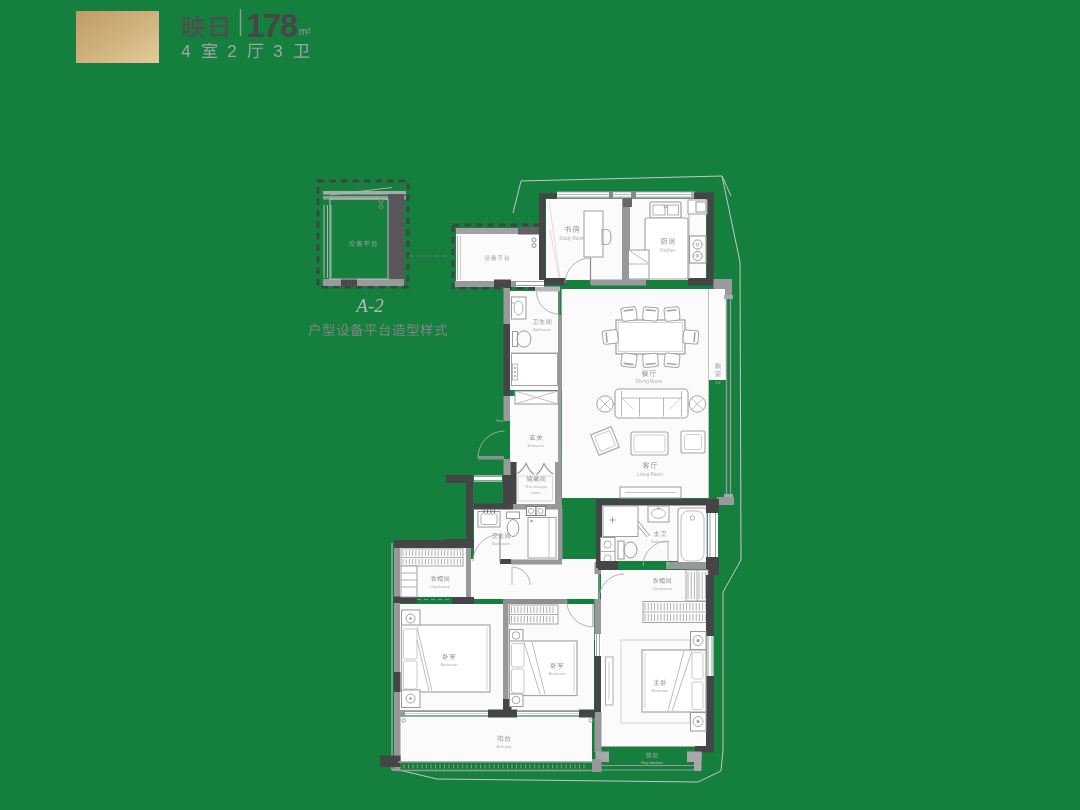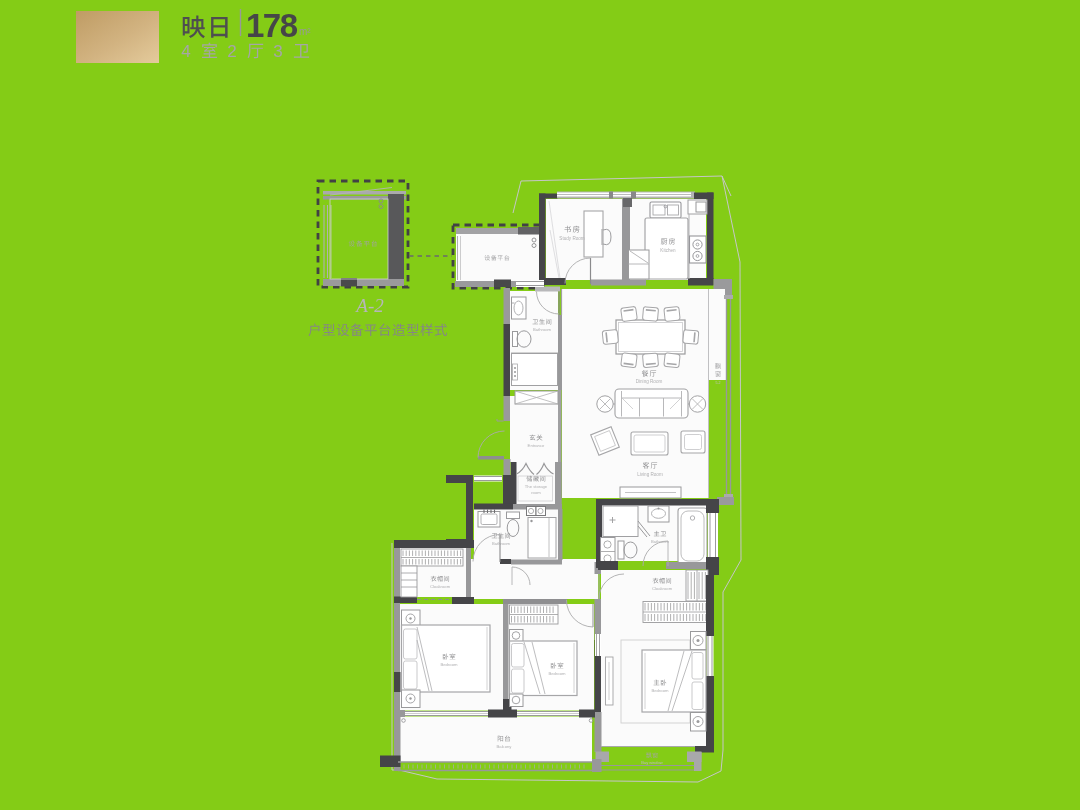--- a/index.html
+++ b/index.html
@@ -1,15 +1,15 @@
 <!DOCTYPE html>
 <html><head><meta charset="utf-8">
 <style>
 html,body{margin:0;padding:0;background:#ffffff;}
-#page{position:relative;width:1080px;height:810px;background:#84cc16;overflow:hidden;font-family:"Liberation Sans",sans-serif;}
+#page{position:relative;width:1080px;height:810px;background:#15803d;overflow:hidden;font-family:"Liberation Sans",sans-serif;}
 </style></head>
 <body>
 
 <div id="page">
 <svg width="1080" height="810" viewBox="0 0 1080 810">
 <defs>
 <linearGradient id="gold" x1="0" y1="0" x2="1" y2="1">
           <stop offset="0" stop-color="#bf9c64"></stop>
           <stop offset="0.55" stop-color="#d2b381"></stop>
           <stop offset="1" stop-color="#e4cb9c"></stop>

